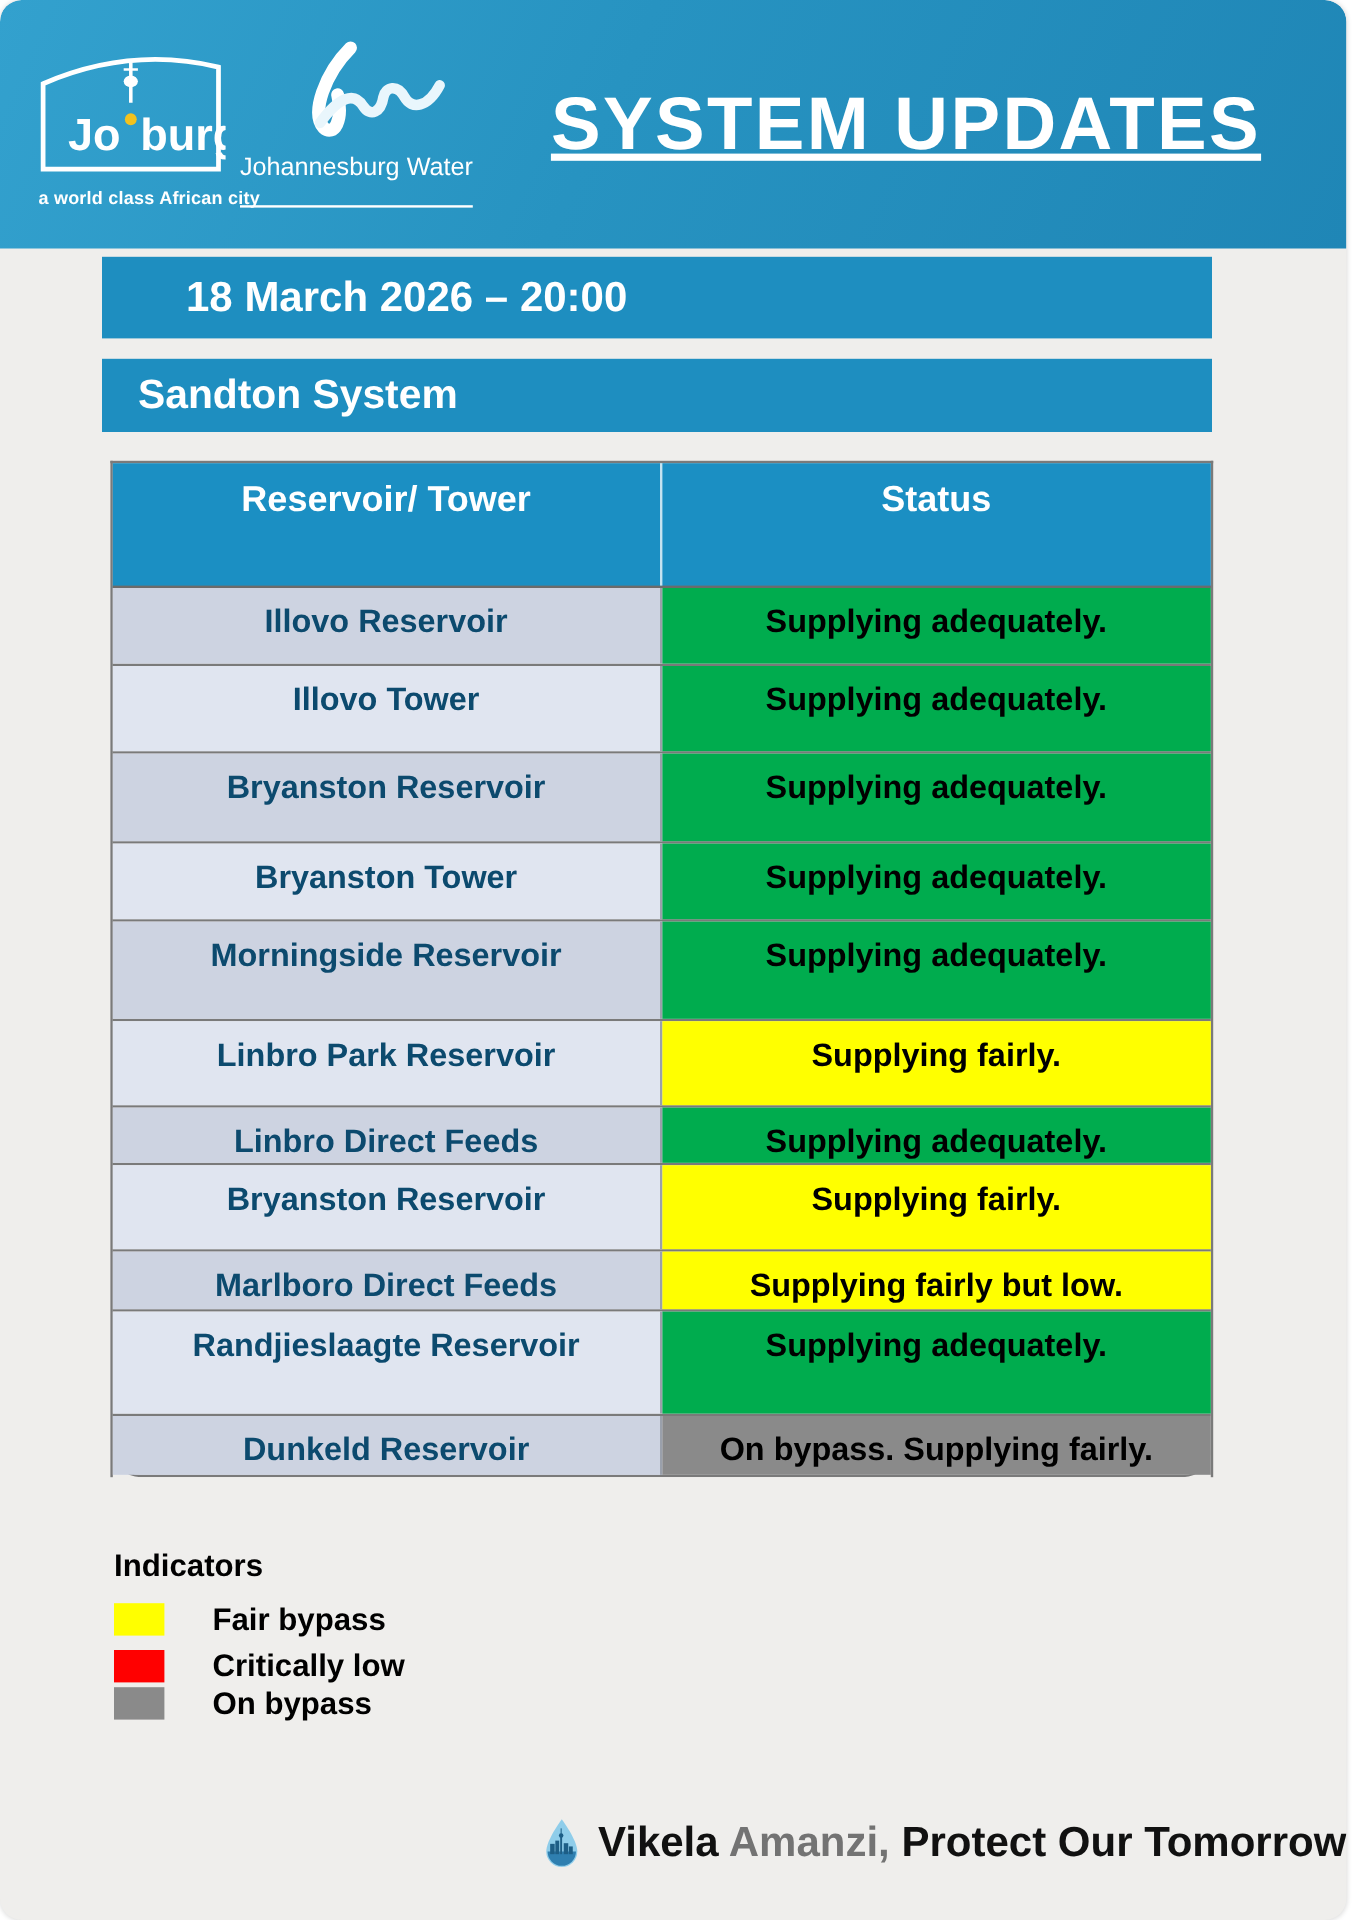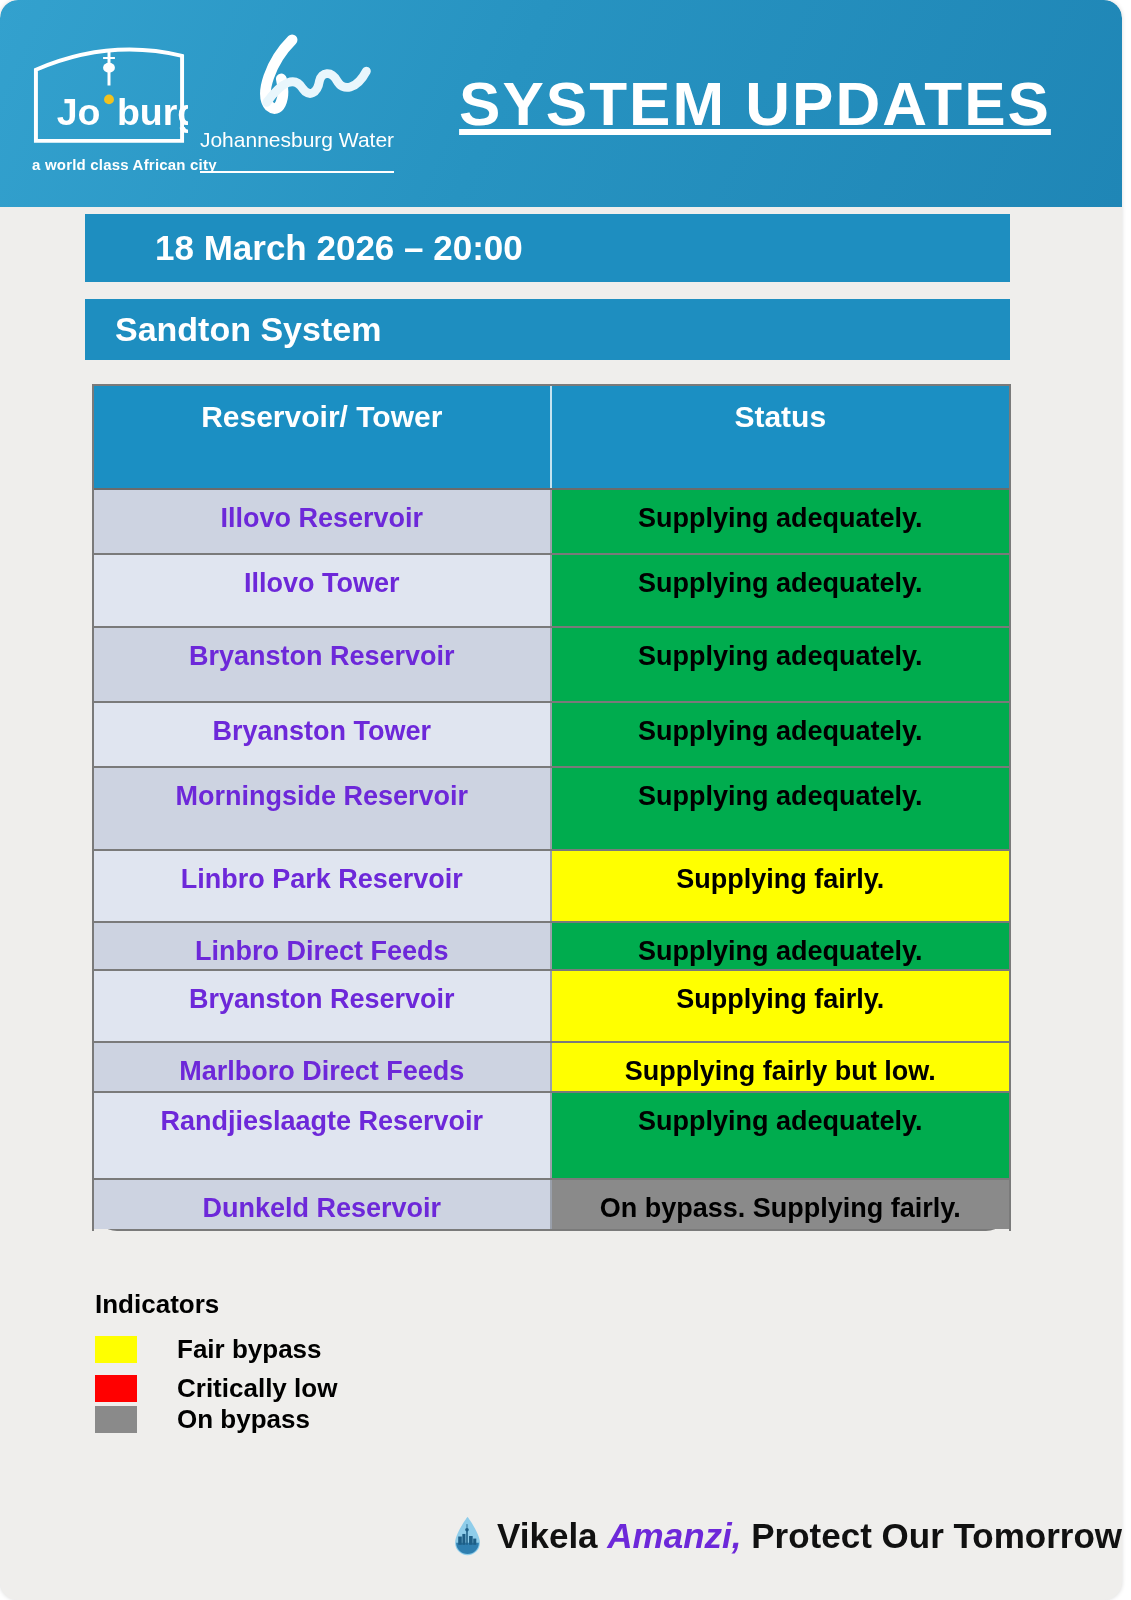--- a/index.html
+++ b/index.html
@@ -47,21 +47,21 @@
   .t-head { display:flex; height:104px; background:#1B8FC3; border-bottom:2px solid #6b6b6b; }
   .t-head .t-cell {
     width:50%; text-align:center; padding-top:14px;
     color:#fff; font-weight:bold; font-size:30px;
   }
   .t-head .t-cell:first-child { border-right:2px solid rgba(255,255,255,.75); }
 
   .t-row { display:flex; border-bottom:2px solid #7a7a7a; }
   .t-cell-name {
     width:50%; text-align:center; padding-top:13px;
-    font-weight:bold; font-size:27px; color:#6d28d9;
+    font-weight:bold; font-size:27px; color:#0c4a6e;
     border-right:2px solid #9aa0ab;
   }
   .t-row:nth-child(odd)  .t-cell-name { background:#CDD3E1; }
   .t-row:nth-child(even) .t-cell-name { background:#E0E5F0; }
   .t-cell-status {
     width:50%; text-align:center; padding-top:13px;
     font-weight:bold; font-size:27px; color:#000;
   }
   
   .t-row:nth-child(1)  { height:65px; }
@@ -80,21 +80,21 @@
   .indicators { margin:58px 0 0 95px; }
   .indicators-title { font-size:26px; font-weight:bold; color:#000; margin-bottom:14px; }
   .legend-item { display:flex; align-items:center; height:31px; }
   .legend-item.gap-before { margin-top:8px; }
   .legend-swatch { width:42px; height:27px; margin-right:40px; }
   .legend-label { font-size:26px; font-weight:bold; color:#000; }
 
   
   .footer { display:flex; align-items:center; margin:64px 0 0 452px; }
   .footer-text { font-size:35px; font-weight:bold; color:#111; margin-left:14px; white-space:nowrap; }
-  .footer-text .hl { color:#6d28d9;font-style:italic; }
+  .footer-text .hl { color:#737373; }
 </style>
 </head>
 <body>
 
 <div class="page">
 
   <div class="banner">
     <div class="joburg">
       <svg width="158" height="112" viewBox="0 0 160 113">
         <path d="M6 36 Q 80 4 154 22 L154 108 L6 108 Z" fill="none" stroke="#ffffff" stroke-width="4"></path>

